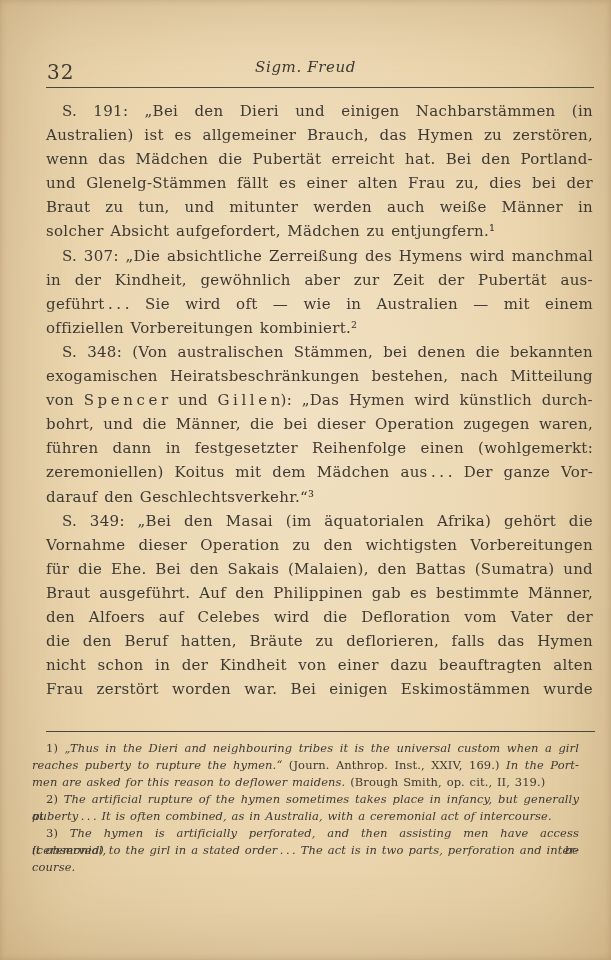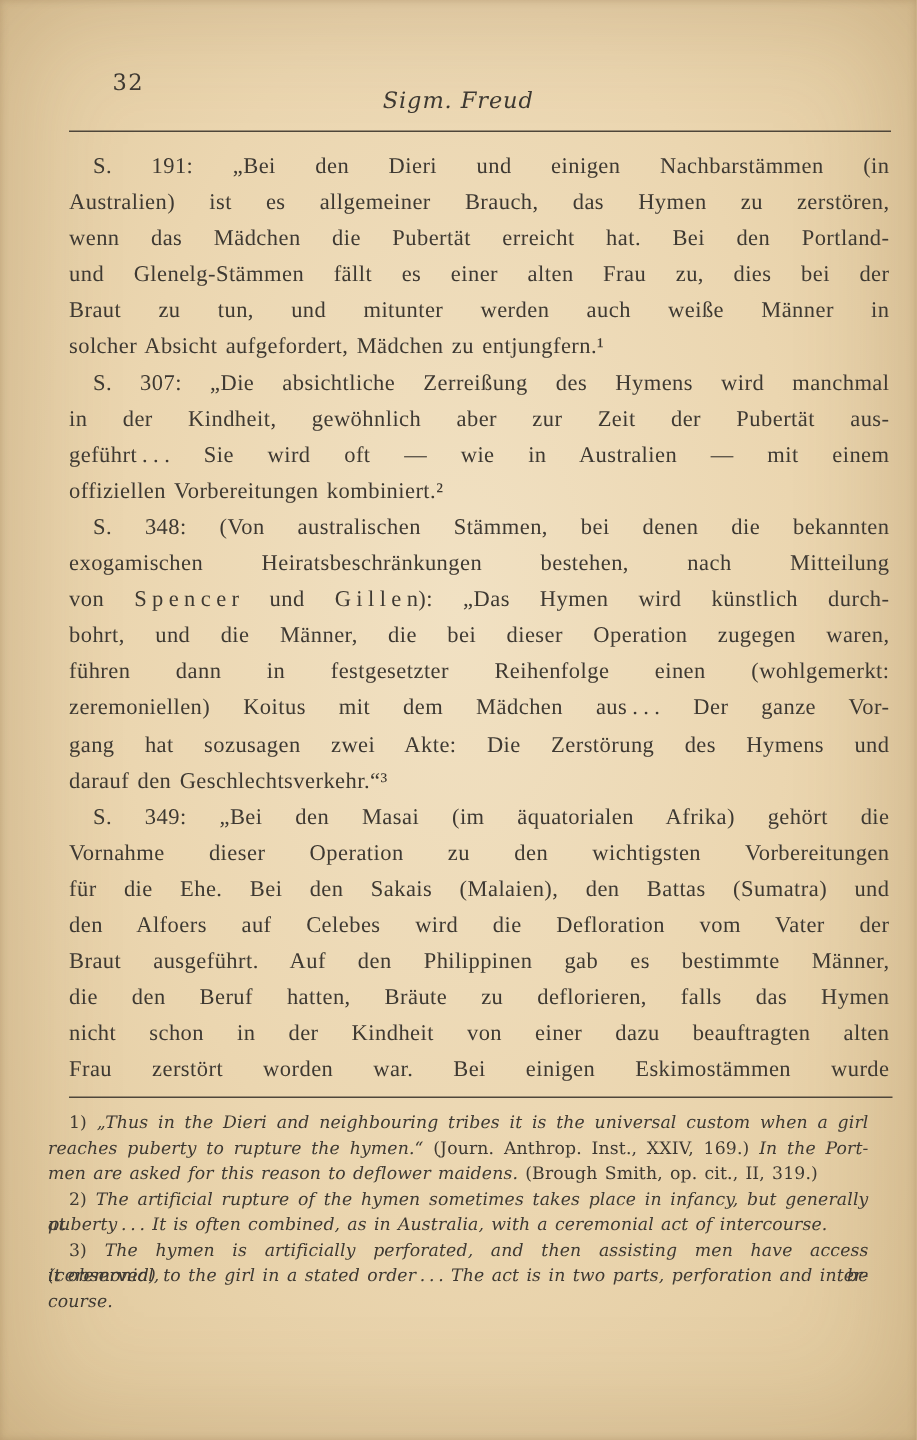--- a/index.html
+++ b/index.html
@@ -9,34 +9,34 @@
   html,body{margin:0;padding:0;}
   body{width:611px;height:960px;overflow:hidden;background:#d8c096;}
   .page{
     position:relative;width:611px;height:960px;
     background:radial-gradient(ellipse at 50% 42%, var(--paper-light) 0%, var(--paper) 52%, var(--paper-dark) 100%);
     box-shadow:inset 0 0 70px 12px rgba(130,95,50,.22), inset 0 0 6px rgba(110,80,40,.25);
     font-family:"DejaVu Serif", serif;
     color:var(--ink);
   }
   .pageno{
-    position:absolute;left:47px;top:46px;
-    font-size:15px;letter-spacing:1px;margin-left:28px;
+    position:absolute;left:47px;top:60px;
+    font-size:20px;letter-spacing:1px;
   }
   .running-head{
     position:absolute;left:0;right:0;top:58px;text-align:center;
     font-style:italic;font-size:15px;letter-spacing:.6px;
   }
   .head-rule{
     position:absolute;left:46px;width:548px;top:87px;height:0;
     border-top:1.6px solid var(--rule);
   }
   .body-text{
     position:absolute;left:46px;top:99px;width:547px;
-    font-size:15px;letter-spacing:.3px;word-spacing:1.5px;font-family:Liberation Serif, serif;
+    font-size:15px;letter-spacing:.3px;word-spacing:1.5px;
   }
   .bline{line-height:24.1px;height:24.1px;}
   .jl{text-align:justify;text-align-last:justify;}
   .ll{text-align:left;text-align-last:left;}
   .ind{text-indent:16px;}
   .ind2{text-indent:14px;}
   .fn-rule{
     position:absolute;left:46px;width:549px;top:731px;height:0;
     border-top:1.6px solid var(--rule);
   }
@@ -65,27 +65,26 @@
       <div class="bline jl ind">S. 307: „Die absichtliche Zerreißung des Hymens wird manchmal</div>
       <div class="bline jl">in der Kindheit, gewöhnlich aber zur Zeit der Pubertät aus-</div>
       <div class="bline jl">geführt . . . Sie wird oft — wie in Australien — mit einem</div>
       <div class="bline ll">offiziellen Vorbereitungen kombiniert.²</div>
       <div class="bline jl ind">S. 348: (Von australischen Stämmen, bei denen die bekannten</div>
       <div class="bline jl">exogamischen Heiratsbeschränkungen bestehen, nach Mitteilung</div>
       <div class="bline jl">von S p e n c e r und G i l l e n): „Das Hymen wird künstlich durch-</div>
       <div class="bline jl">bohrt, und die Männer, die bei dieser Operation zugegen waren,</div>
       <div class="bline jl">führen dann in festgesetzter Reihenfolge einen (wohlgemerkt:</div>
       <div class="bline jl">zeremoniellen) Koitus mit dem Mädchen aus . . . Der ganze Vor-</div>
-      <div class="bline jl">gang hat sozusagen zwei Akte: Die Zerstörung des Hymens und</div>
       <div class="bline ll">darauf den Geschlechtsverkehr.“³</div>
       <div class="bline jl ind">S. 349: „Bei den Masai (im äquatorialen Afrika) gehört die</div>
       <div class="bline jl">Vornahme dieser Operation zu den wichtigsten Vorbereitungen</div>
       <div class="bline jl">für die Ehe. Bei den Sakais (Malaien), den Battas (Sumatra) und</div>
+      <div class="bline jl">Braut ausgeführt. Auf den Philippinen gab es bestimmte Männer,</div>
       <div class="bline jl">den Alfoers auf Celebes wird die Defloration vom Vater der</div>
-      <div class="bline jl">Braut ausgeführt. Auf den Philippinen gab es bestimmte Männer,</div>
       <div class="bline jl">die den Beruf hatten, Bräute zu deflorieren, falls das Hymen</div>
       <div class="bline jl">nicht schon in der Kindheit von einer dazu beauftragten alten</div>
       <div class="bline jl">Frau zerstört worden war. Bei einigen Eskimostämmen wurde</div>
     </div>
   <div class="fn-rule"></div>
   <div class="footnotes" id="footnotes">
       <div class="fline jl ind2"><span class="rm">1) </span><span class="it">„Thus in the Dieri and neighbouring tribes it is the universal custom when a girl</span></div>
       <div class="fline jl"><span class="it">reaches puberty to rupture the hymen.“ </span><span class="rm">(Journ. Anthrop. Inst., XXIV, 169.) </span><span class="it">In the Port-</span></div>
       <div class="fline ll"><span class="it">men are asked for this reason to deflower maidens. </span><span class="rm">(Brough Smith, op. cit., II, 319.)</span></div>
       <div class="fline jl ind2"><span class="rm">2) </span><span class="it">The artificial rupture of the hymen sometimes takes place in infancy, but generally at</span></div>

